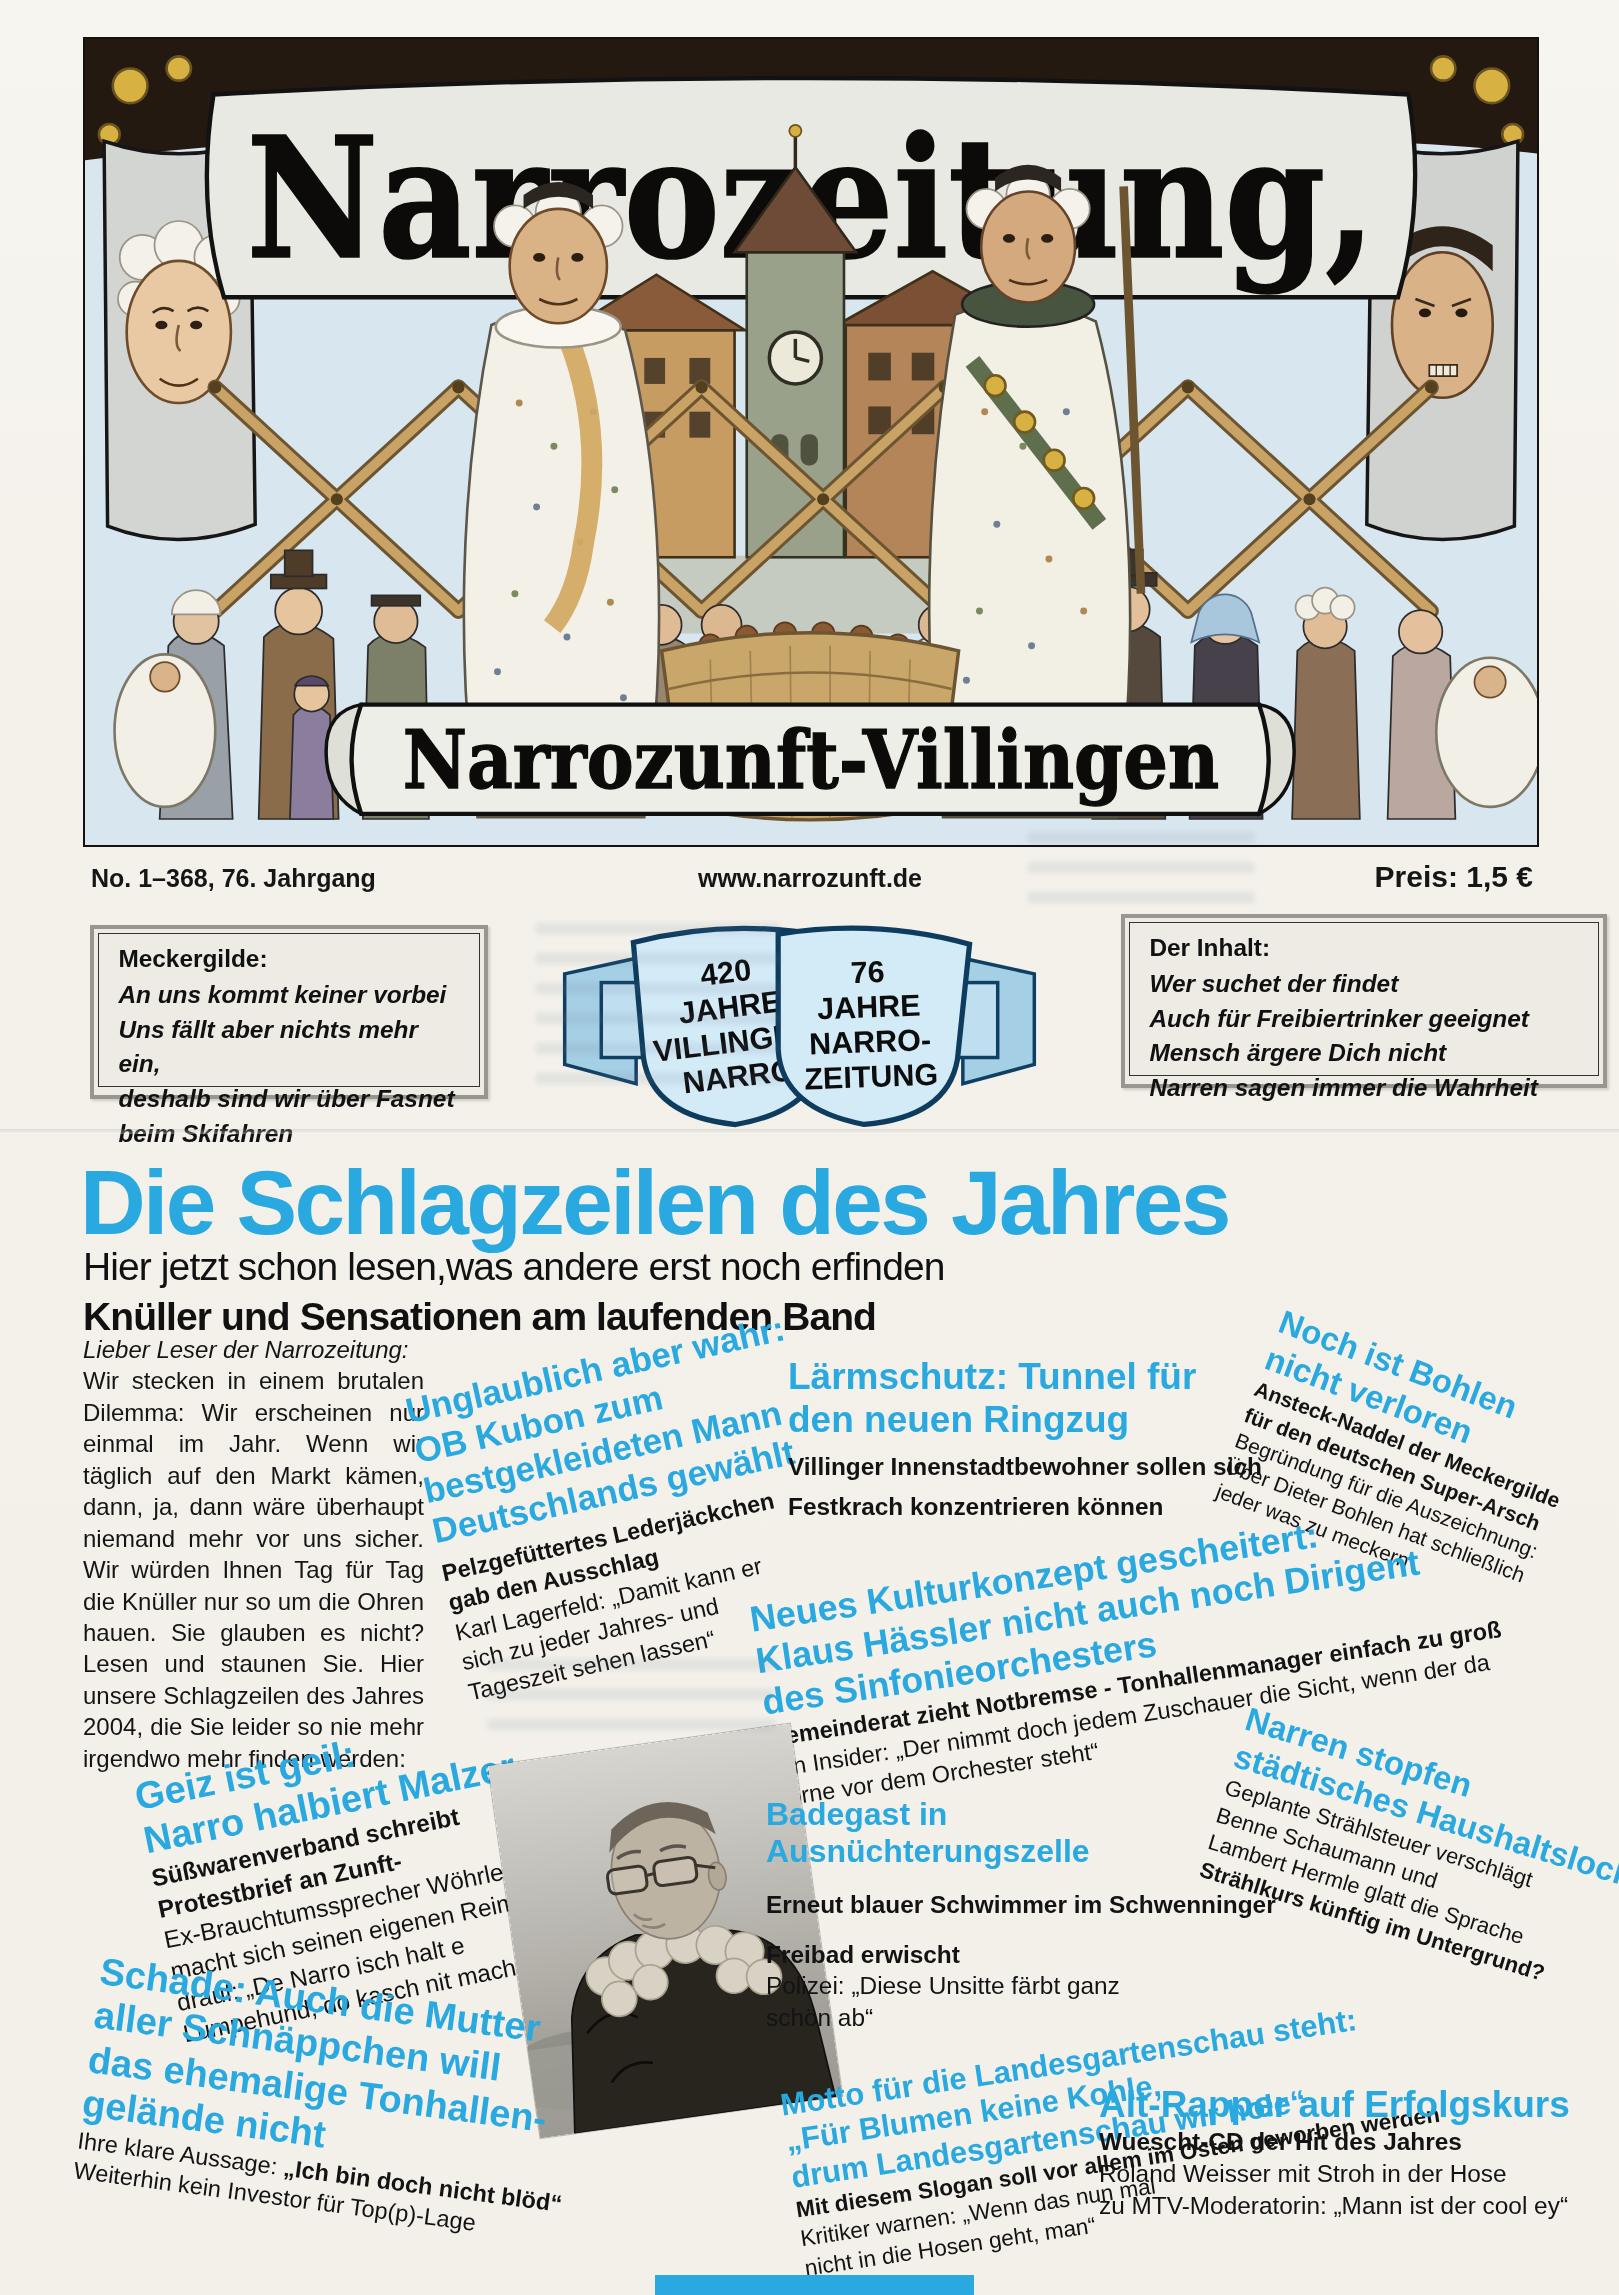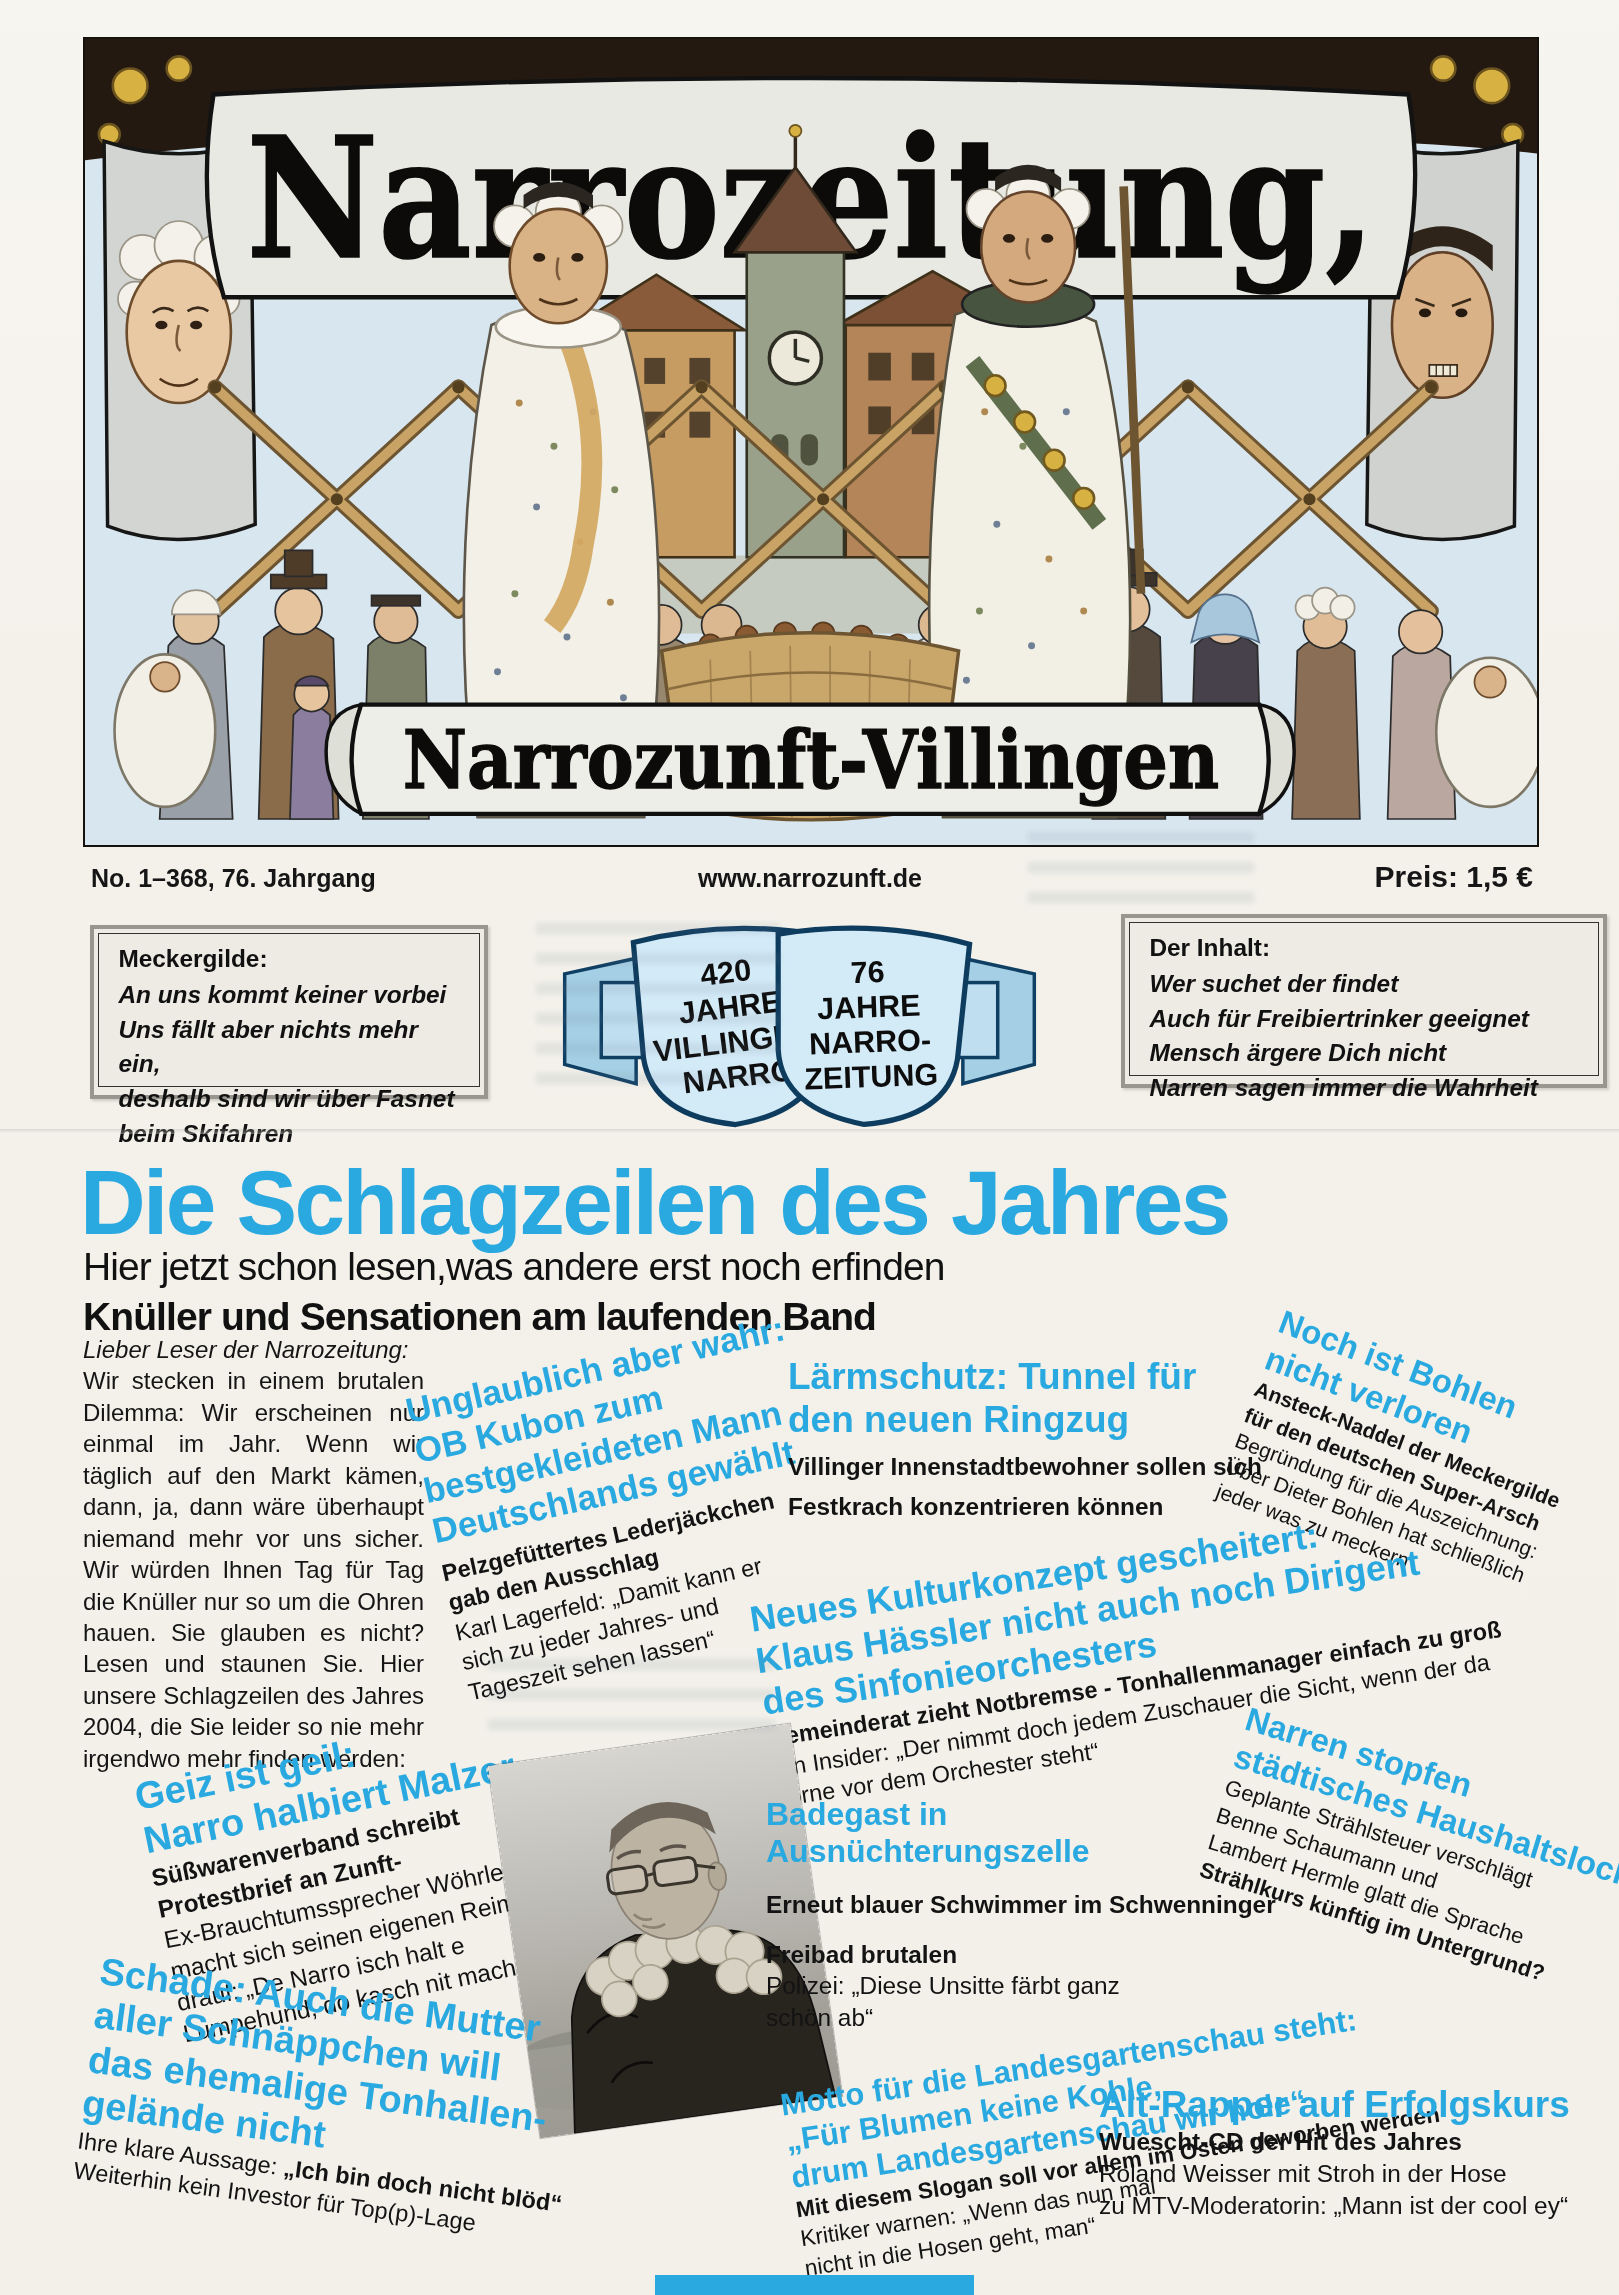--- a/index.html
+++ b/index.html
@@ -490,21 +490,21 @@
       </g>
       <path d="M142,192 q8,10 20,8 M150,206 q14,8 26,2" stroke="#8d8273" stroke-width="3" fill="none"></path>
       <path d="M132,126 q14,-8 28,-4 M182,124 q16,-6 30,0" stroke="#5c544a" stroke-width="4" fill="none"></path>
     </svg>
   </div>
 
   <div class="art" id="art-badegast">
     <span class="h">Badegast in</span>
     <span class="h">Ausnüchterungszelle</span>
     <span class="sb">Erneut blauer Schwimmer im Schwenninger</span>
-    <span class="sb">Freibad brutalen</span>
+    <span class="sb">Freibad erwischt</span>
     <span class="s">Polizei: „Diese Unsitte färbt ganz</span>
     <span class="s">schön ab“</span>
   </div>
 
   <div class="art" id="art-schade">
     <span class="h">Schade: Auch die Mutter</span>
     <span class="h">aller Schnäppchen will</span>
     <span class="h">das ehemalige Tonhallen-</span>
     <span class="h">gelände nicht</span>
     <span class="s"><span>Ihre klare Aussage: </span><b>„Ich bin doch nicht blöd“</b></span>

